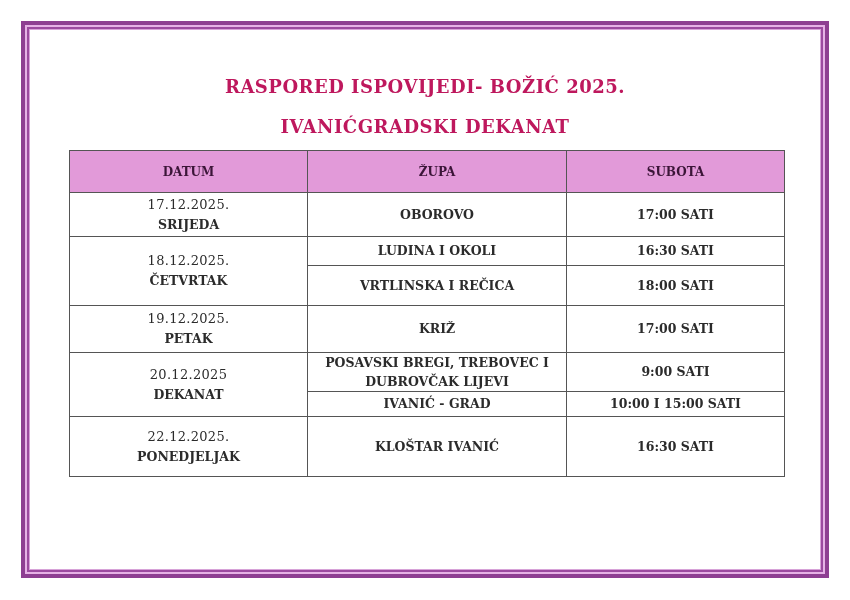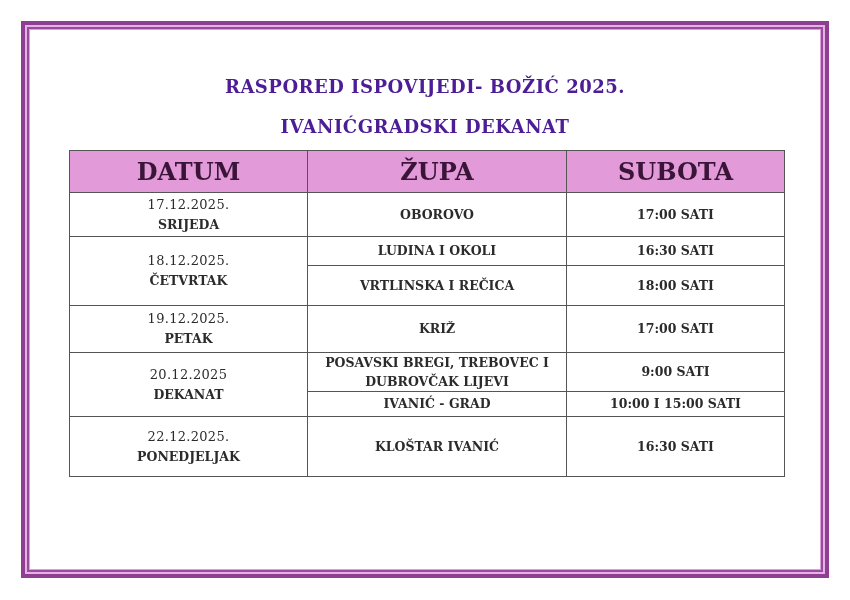--- a/index.html
+++ b/index.html
@@ -18,34 +18,34 @@
   .frame-inner {
     position: absolute; left: 27px; top: 27px; width: 796px; height: 545px;
     box-sizing: border-box; border: 2px solid #9c4aa0;
   }
   .frame-inner2 {
     position: absolute; left: 29px; top: 29px; width: 792px; height: 541px;
     box-sizing: border-box; border: 1px solid #d7a2d8;
   }
   .title {
     position: absolute; left: 0; width: 850px; text-align: center;
-    font-weight: bold; font-size: 18px; letter-spacing: 0.5px; color: #4c1d95;
+    font-weight: bold; font-size: 18px; letter-spacing: 0.5px; color: #be185d;
   }
   .t1 { top: 76px; }
   .t2 { top: 116px; }
   table {
     position: absolute; left: 69px; top: 150px; width: 715px;
     border-collapse: collapse; table-layout: fixed;
   }
   td, th {
     border: 1px solid #555; text-align: center; vertical-align: middle;
     font-weight: bold; font-size: 12.5px; padding: 0 4px; line-height: 20px; color: #2b2b2b;
   }
   th {
-    background: #e29ad9; color: #3b1538; font-size: 24px; height: 41px;
+    background: #e29ad9; color: #3b1538; font-size: 12px; height: 41px;
   }
   col.c1 { width: 238px; } col.c2 { width: 259px; } col.c3 { width: 218px; }
   .date { font-weight: normal; font-size: 13px; letter-spacing: 0.3px; display: block; }
   .day { display: block; }
 </style>
 </head>
 <body>
 
 <div class="frame-outer"></div>
 <div class="frame-gap"></div>

